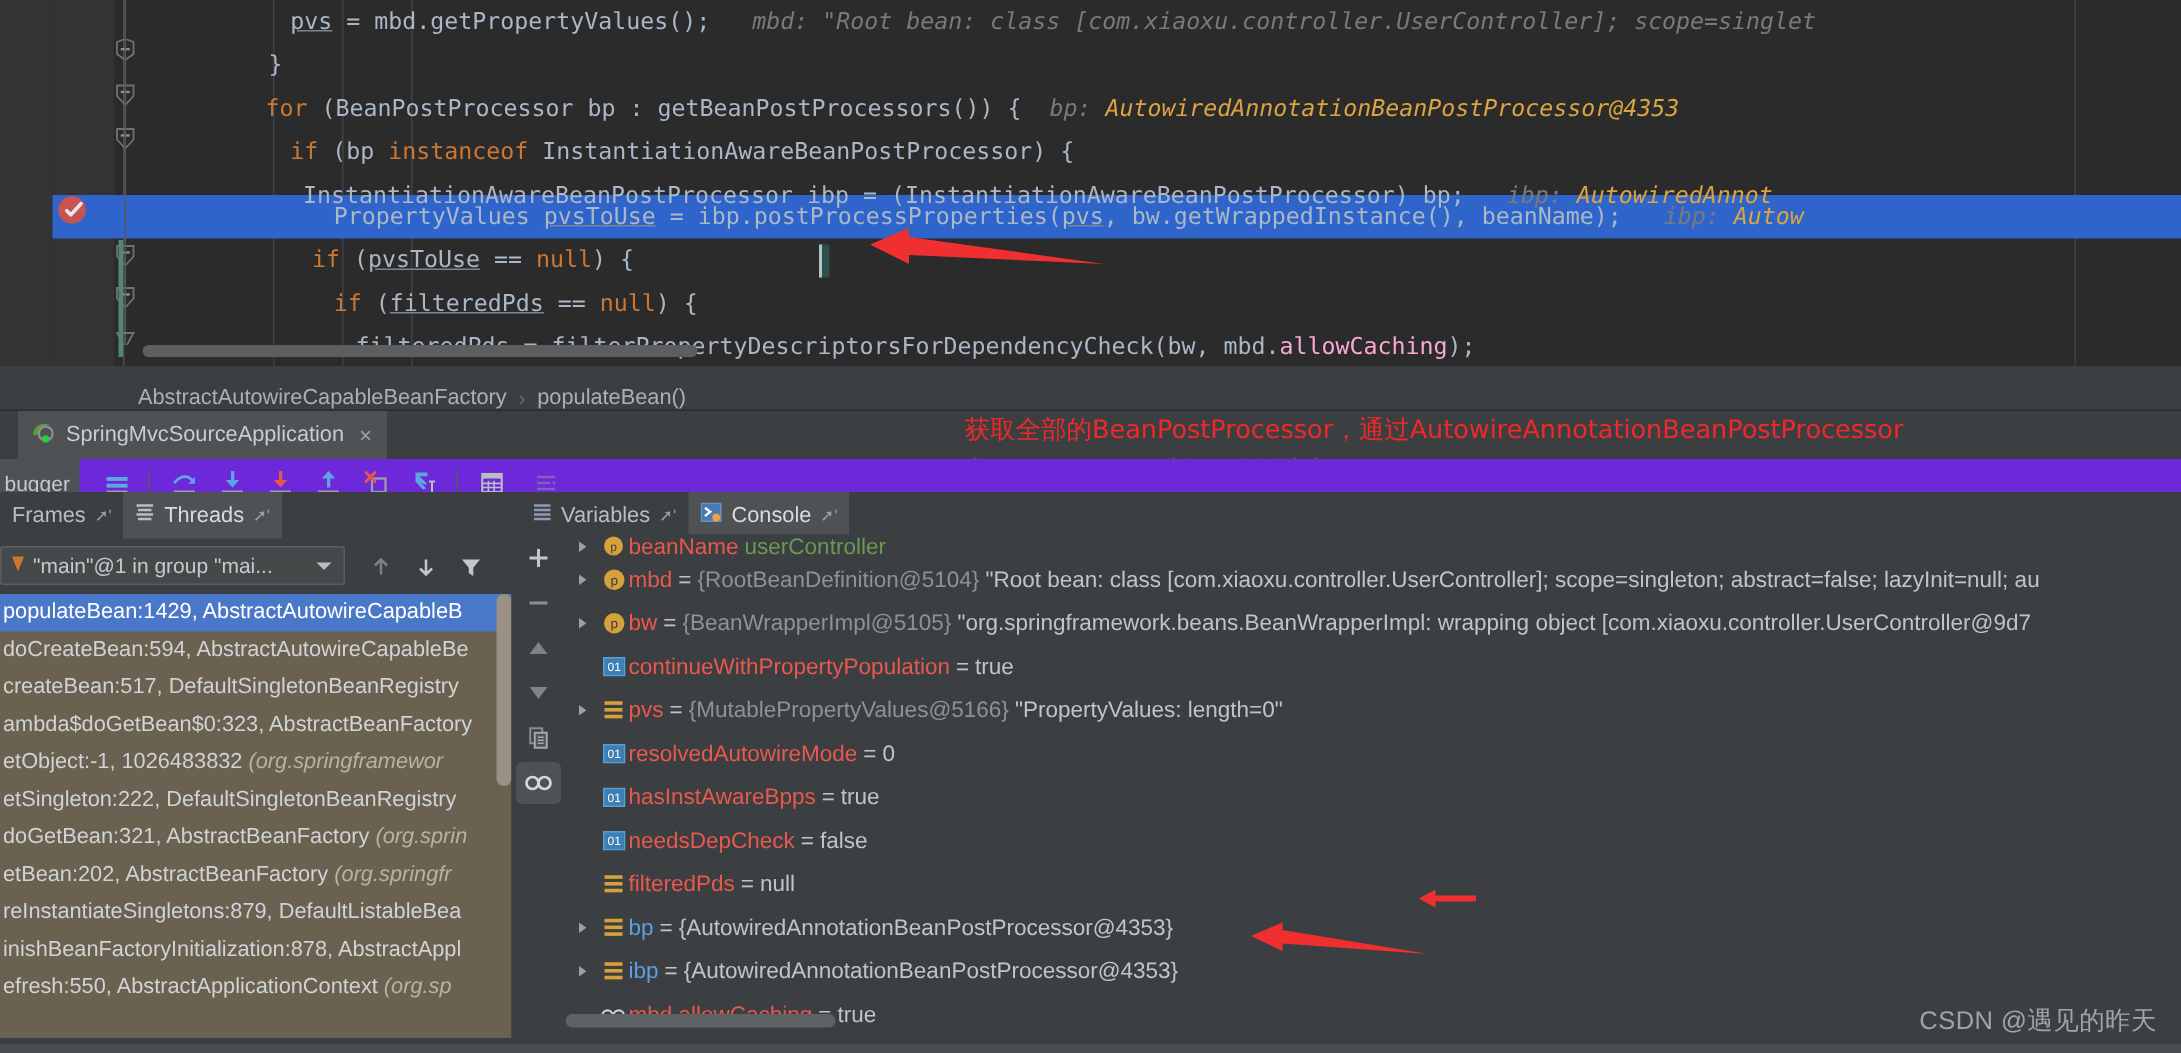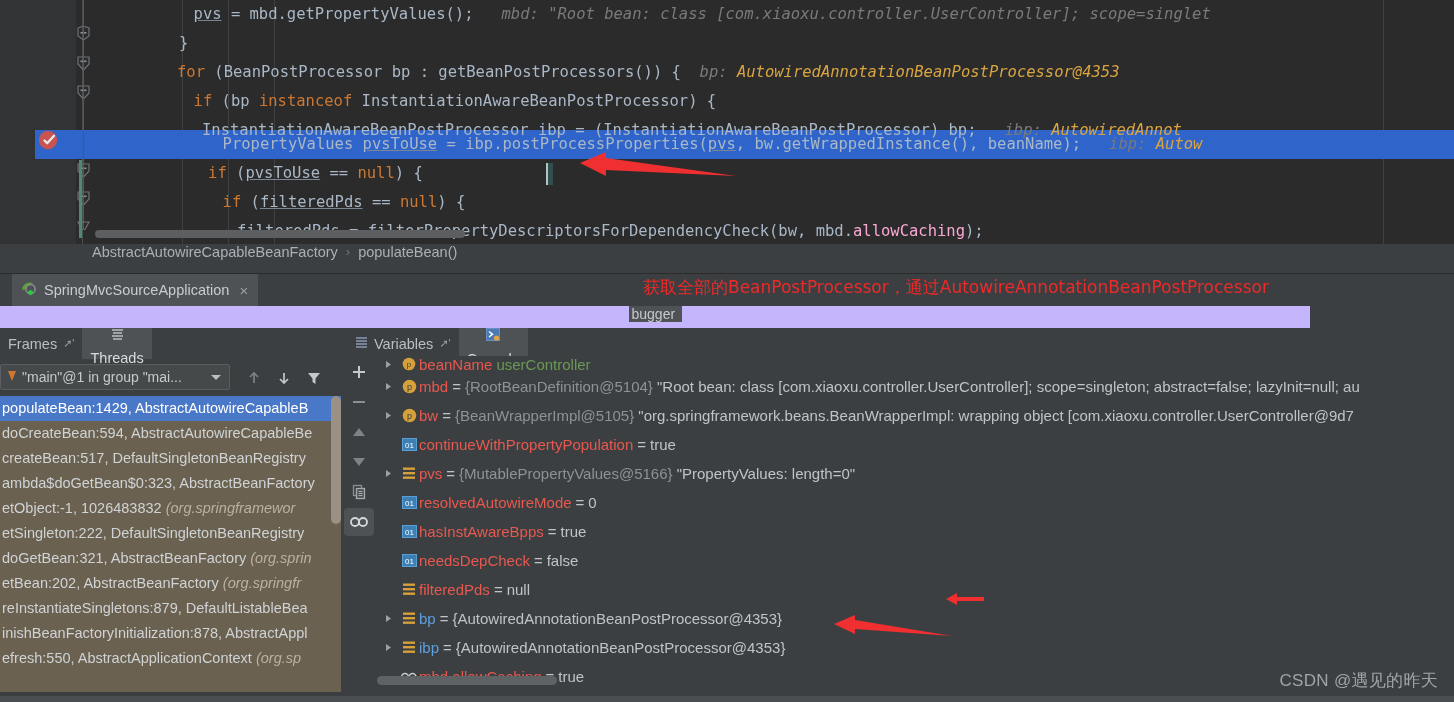--- a/index.html
+++ b/index.html
@@ -69,21 +69,21 @@
   }
   .hscroll-ed {
     position: absolute; left: 95px; top: 230px; width: 370px; height: 8px;
     background: #5c5e60; border-radius: 4px;
   }
 
   
   .breadcrumb {
     position: absolute; left: 0; top: 244px; width: 1454px; height: 30px;
     background: #3c3f41; color: #a9b0b6; font-size: 14.5px;
-    display: flex; align-items: flex-start; padding-left: 92px; gap: 8px;
+    display: flex; align-items: flex-end; padding-left: 92px; gap: 8px;
     border-bottom: 1px solid #2b2b2b;
   }
   .bc-sep { color: #6e757a; font-size: 13px; }
 
   
   .runtabs {
     position: absolute; left: 0; top: 274px; width: 1454px; height: 32px;
     background: #3c3f41;
   }
   .runtab {
@@ -97,22 +97,22 @@
   
   .annot {
     position: absolute; left: 643px; top: 274px; width: 760px;
     color: #ef2929; font-size: 17px; line-height: 27px;
     font-family: "DejaVu Sans", sans-serif;
     pointer-events: none;
   }
 
   
   .dbgbar {
-    position: absolute; left: 0; top: 306px; width: 1310px; height: 32px;
-    background: #c4b5fd; display: flex; align-items: center; flex-direction: column;
+    position: absolute; left: 0; top: 306px; width: 1454px; height: 32px;
+    background: #6d28d9; display: flex; align-items: center;
   }
   .dbg-label {
     width: 53px; height: 32px; background: #4e5254; color: #c5c9cb;
     font-size: 14px; display: flex; align-items: center; padding-left: 3px;
   }
   .tb-ico {
     width: 30px; height: 30px; display: flex; align-items: center;
     justify-content: center; margin-left: 2px;
   }
   .tb-sep { width: 1px; height: 18px; background: #55585a; margin: 0 6px; }
@@ -127,21 +127,21 @@
     background: #3c3f41; display: flex; align-items: center;
   }
   .tabrow-right {
     position: absolute; left: 341px; top: 0; width: 1113px; height: 31px;
     background: #3c3f41; display: flex; align-items: center; padding-left: 6px;
   }
   .ptab {
     height: 31px; display: flex; align-items: center; gap: 6px;
     padding: 0 8px; font-size: 14.5px; color: #b9bec1;
   }
-  .ptab.sel { background: #4e5254; color: #d8dcde; flex-direction: column; }
+  .ptab.sel { background: #4e5254; color: #d8dcde; }
   .pin { font-size: 11px; color: #9aa0a4; }
 
   .threadsel {
     position: absolute; left: 0; top: 36px; width: 230px; height: 26px;
     background: #45494a; border: 1px solid #5a5e60; border-radius: 2px;
     color: #c6cacc; font-size: 14px; display: flex; align-items: center;
     padding-left: 6px; justify-content: space-between;
   }
   .caret-dn { width: 0; height: 0; border-left: 5px solid transparent;
     border-right: 5px solid transparent; border-top: 5px solid #b9bec1; margin-right: 8px; }

